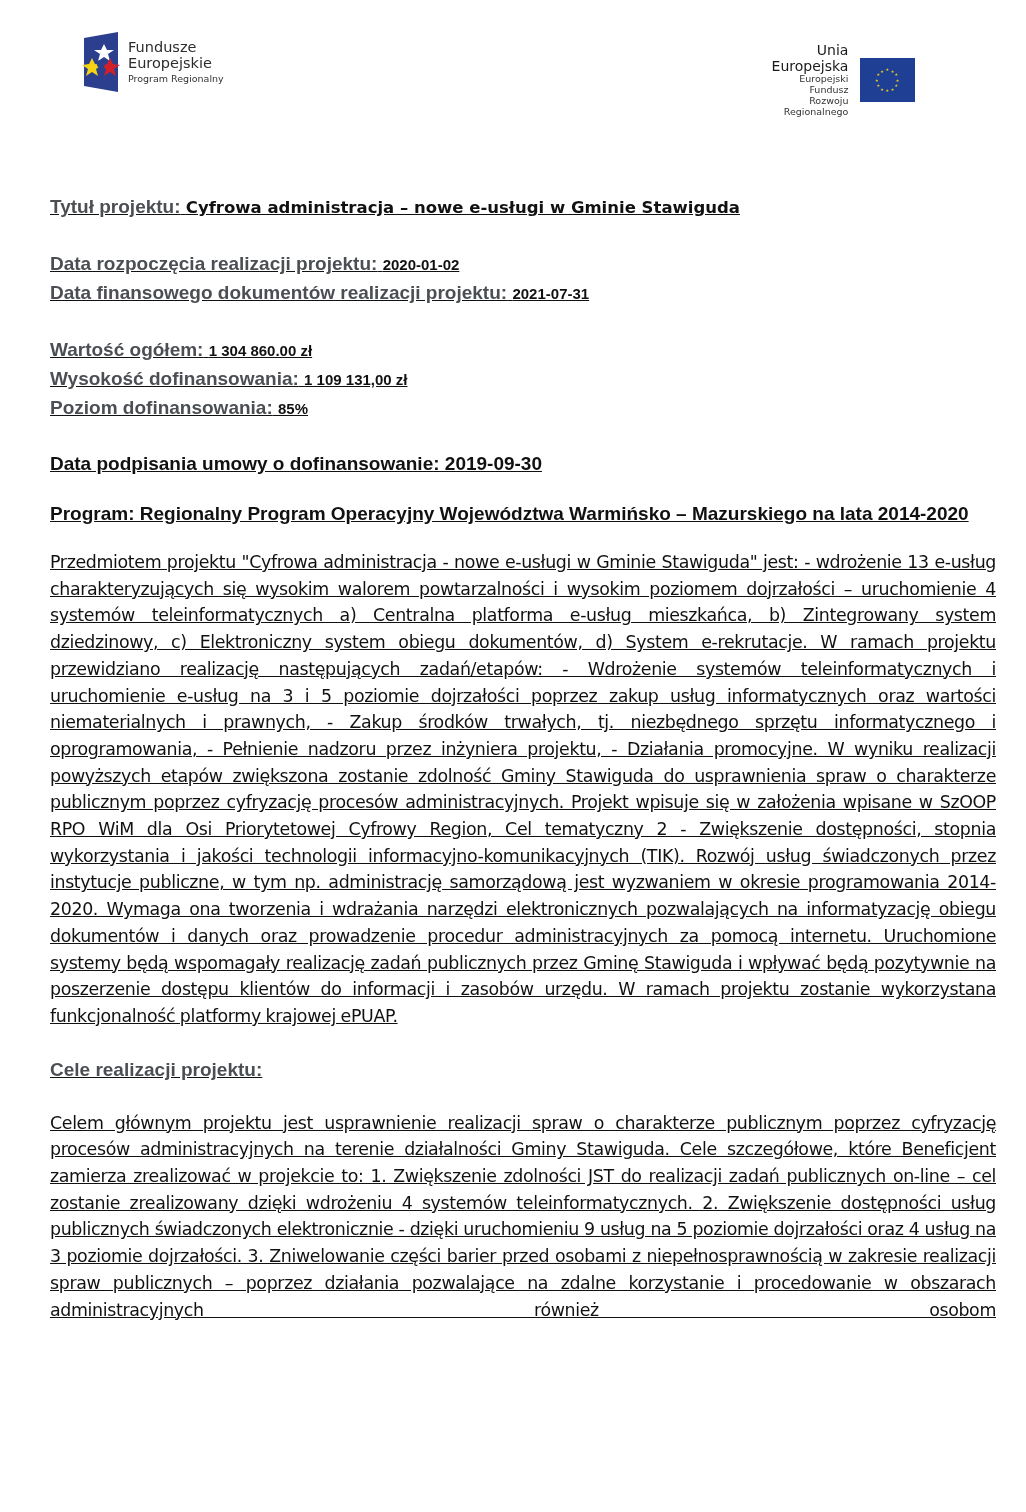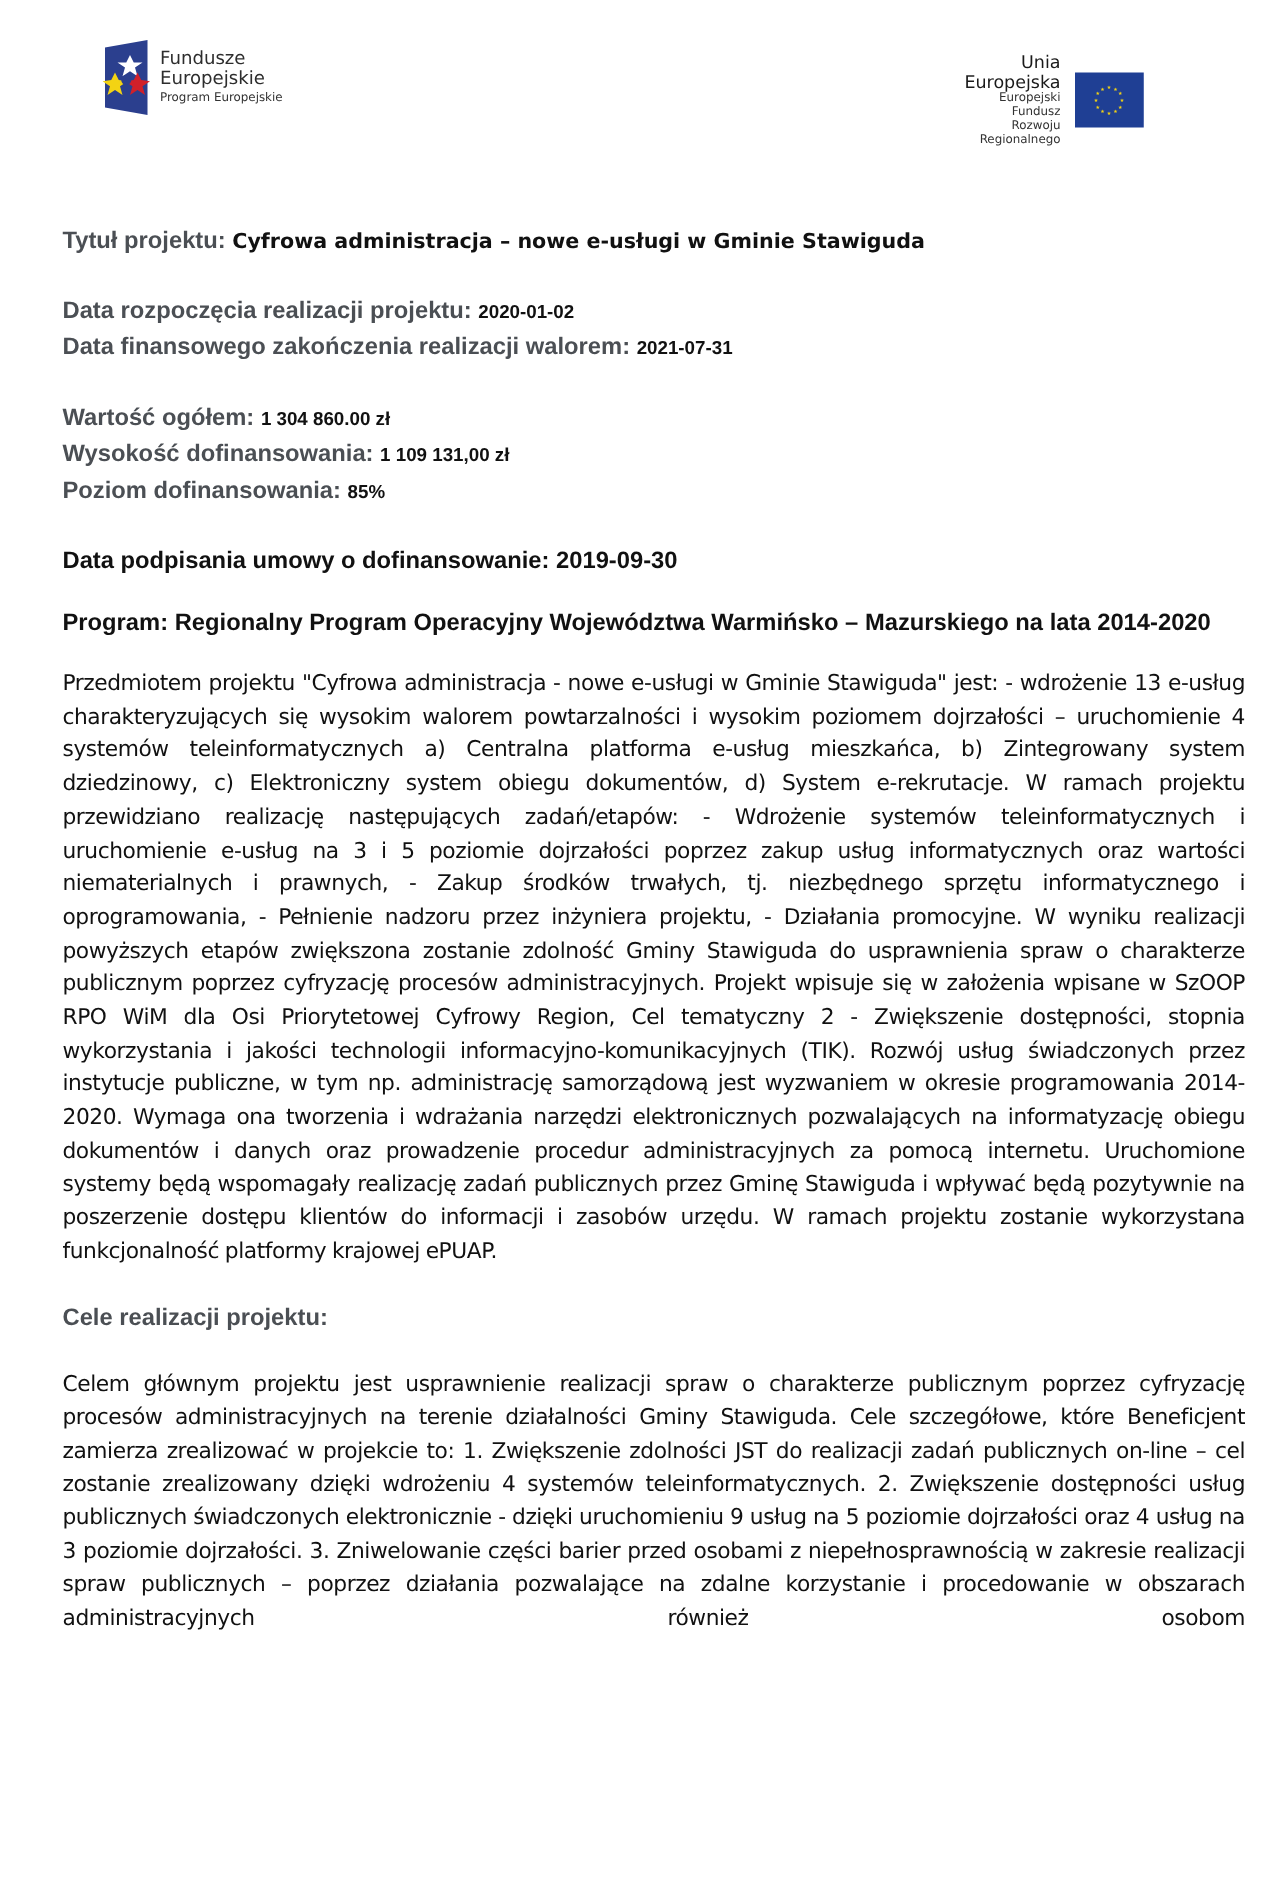--- a/index.html
+++ b/index.html
@@ -26,21 +26,21 @@
   .wm-mark { width: 44px; height: 52px; position: relative; }
   .wm-mark .cap { position: absolute; bottom: 0; left: 0; font-size: 6px; font-style: italic; color: #234; font-family: "DejaVu Sans", sans-serif; line-height: 1.1; letter-spacing: 0.5px;}
   .wm-slogan { margin-left: 12px; margin-top: 22px; font-size: 12.5px; color: #333; font-family: "DejaVu Sans", sans-serif; }
 
   .ue-text { text-align: right; line-height: 1.15; margin-right: 12px; font-family: "DejaVu Sans", sans-serif; }
   .ue-text .l1 { font-size: 14px; color: #1a1a1a; }
   .ue-text .l2, .ue-text .l3 { font-size: 9.5px; color: #333; }
   .eu-flag { width: 68px; height: 44px; background: #1f3f94; position: relative; }
 
   
-  .doc { position: absolute; left: 50px; top: 179px; width: 946px; }
+  .doc { position: absolute; left: 50px; top: 193px; width: 946px; text-decoration: underline; }
   .meta-line { font-size: 19px; line-height: 28px; white-space: nowrap; }
   .meta-line .lbl { color: #4b4f54; font-weight: bold; font-family: "Liberation Sans", sans-serif; }
   .meta-line .val { color: #111; font-weight: bold; font-family: "Liberation Sans", sans-serif; font-size: 15px; }
   .meta-line .val.cal { font-family: "DejaVu Sans", sans-serif; font-size: 16.5px; }
   .gap { height: 28px; }
   .gap-s { height: 24px; }
   .strong-line { font-size: 19px; line-height: 26px; font-weight: bold; color: #111; }
   .para { font-family: "DejaVu Sans", sans-serif; font-size: 17.4px; line-height: 26.7px; text-align: justify; color: #111; letter-spacing: -0.35px; word-spacing: -0.5px; }
   .section-head { font-size: 19px; font-weight: bold; color: #4b4f54; line-height: 28px; }
 </style>
@@ -53,21 +53,21 @@
     <svg class="fe-flag" viewBox="0 0 38 60">
       <polygon points="2,6 36,0 36,60 2,54" fill="#2b3f8e"></polygon>
       <polygon points="22,12 25,18 32,18 26,22 28,29 22,25 16,29 18,22 12,18 19,18" fill="#ffffff"></polygon>
       <polygon points="10,26 13,32 20,33 14,37 16,44 10,40 4,44 6,37 0,33 7,32" fill="#f3d313"></polygon>
       <polygon points="28,26 31,32 38,33 32,37 34,44 28,40 22,44 24,37 18,33 25,32" fill="#d0202a"></polygon>
       <circle cx="19" cy="32" r="4" fill="#2b3f8e"></circle>
     </svg>
     <div class="fe-text">
       <div class="l1">Fundusze</div>
       <div class="l2">Europejskie</div>
-      <div class="l3">Program Europejskie</div>
+      <div class="l3">Program Regionalny</div>
     </div>
   </div>
 
 
 
   <div class="logo logo-ue">
     <div class="ue-text">
       <div class="l1">Unia Europejska</div>
       <div class="l2">Europejski Fundusz</div>
       <div class="l3">Rozwoju Regionalnego</div>
@@ -97,21 +97,21 @@
     <span class="val cal">Cyfrowa administracja – nowe e-usługi w Gminie Stawiguda</span>
   </div>
 
   <div class="gap"></div>
 
   <div class="meta-line">
     <span class="lbl">Data rozpoczęcia realizacji projektu:</span>
     <span class="val">2020-01-02</span>
   </div>
   <div class="meta-line">
-    <span class="lbl">Data finansowego zakończenia realizacji walorem:</span>
+    <span class="lbl">Data finansowego dokumentów realizacji projektu:</span>
     <span class="val">2021-07-31</span>
   </div>
 
   <div class="gap"></div>
 
   <div class="meta-line">
     <span class="lbl">Wartość ogółem:</span>
     <span class="val">1 304 860.00 zł</span>
   </div>
   <div class="meta-line">

